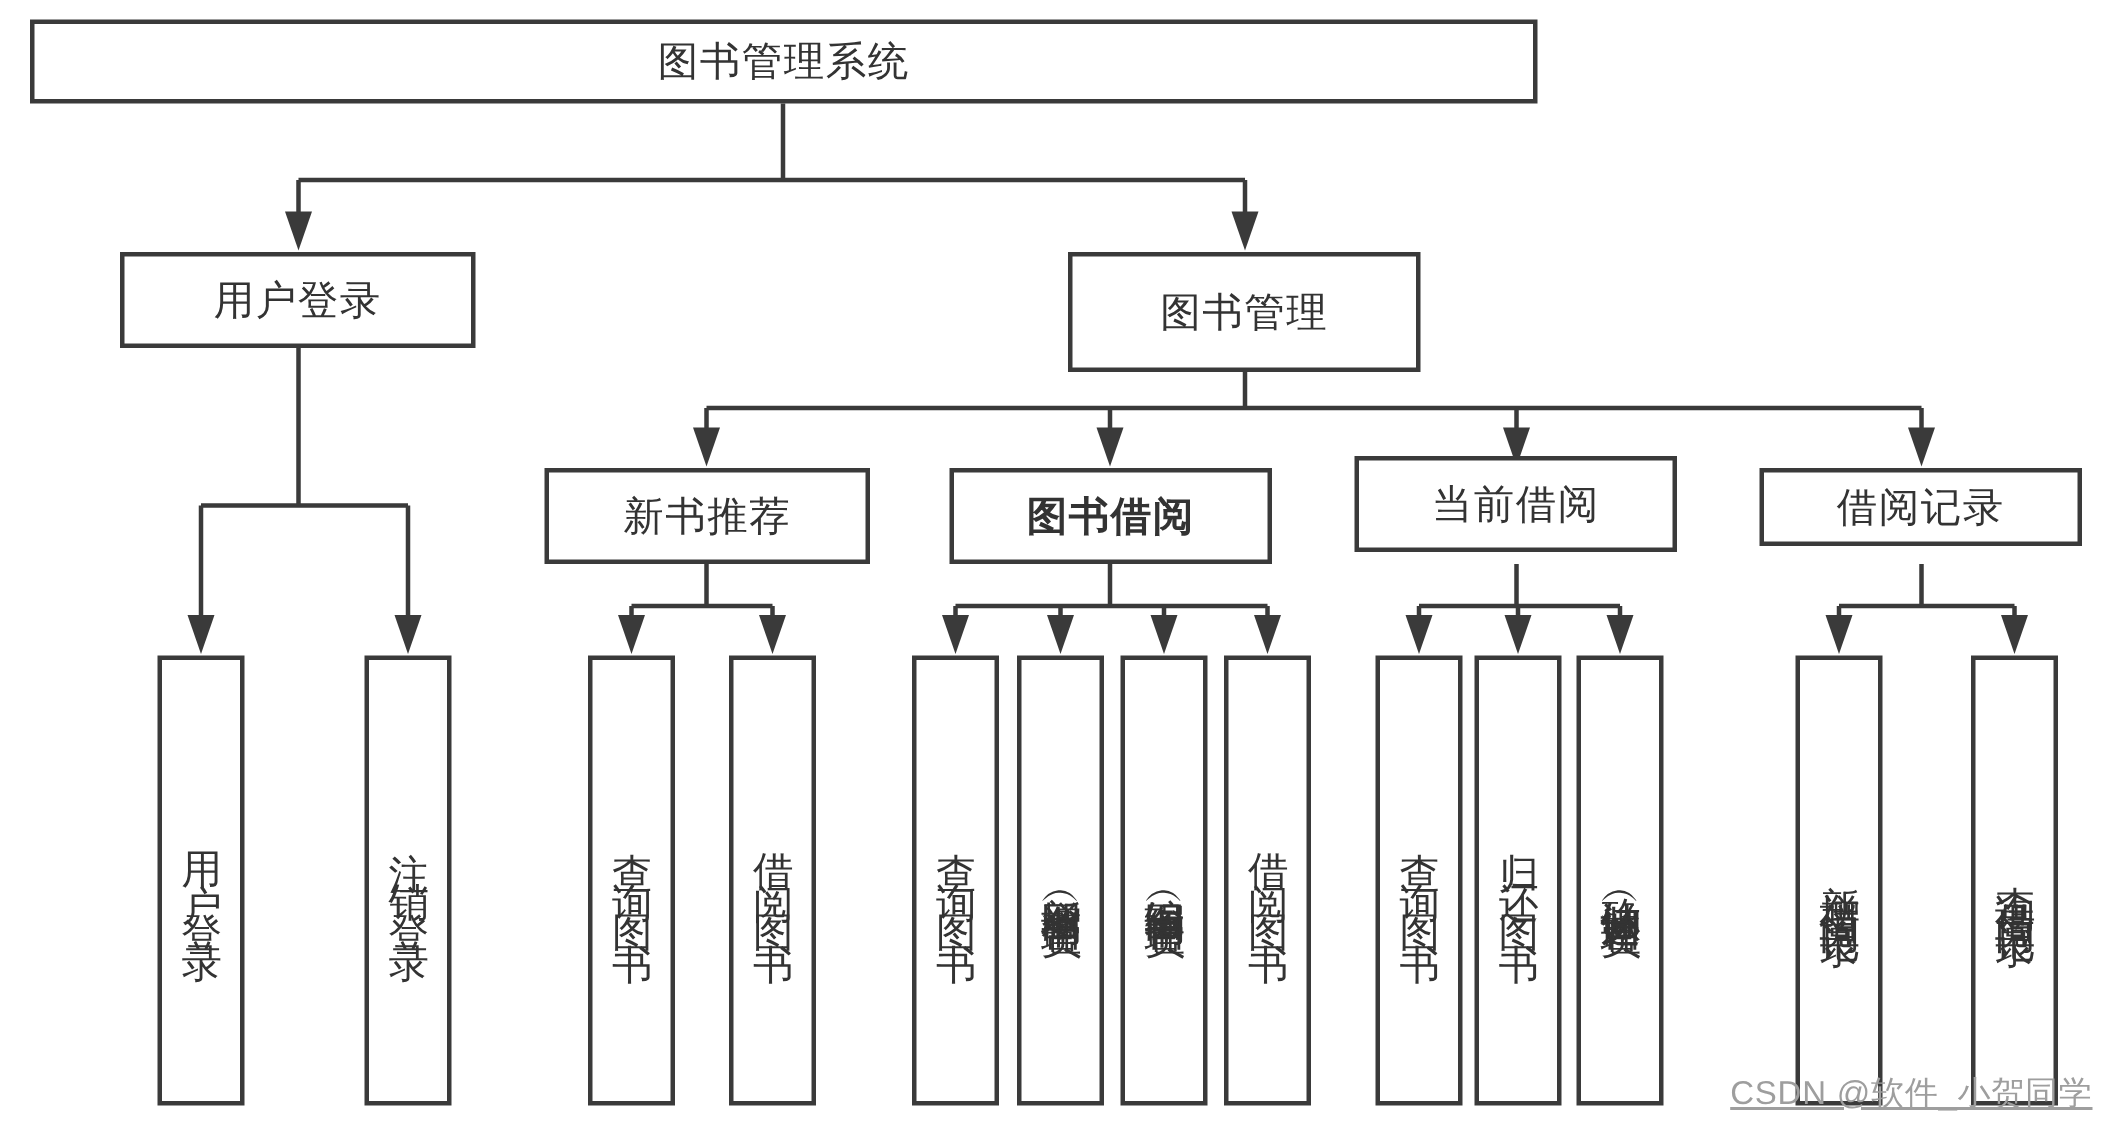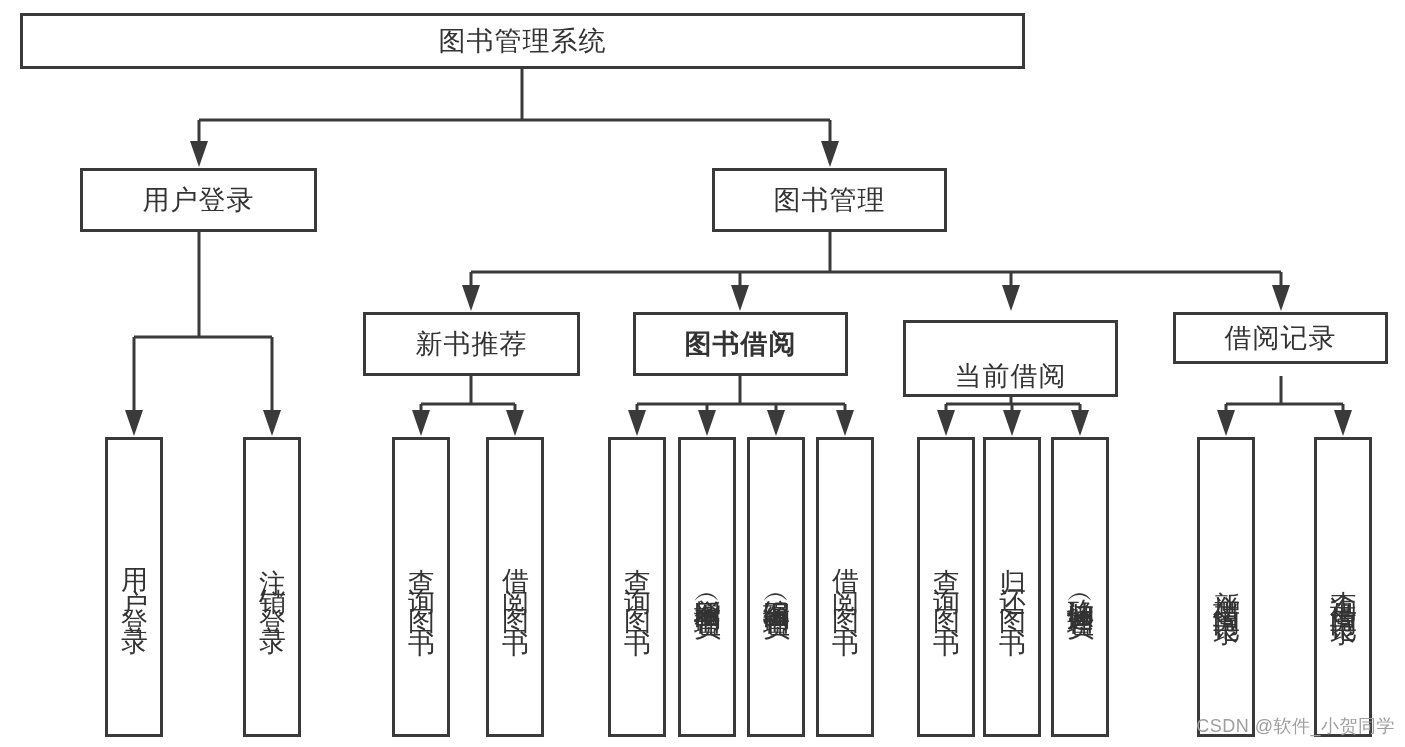--- a/index.html
+++ b/index.html
@@ -33,24 +33,25 @@
     writing-mode:vertical-rl;
     text-orientation:mixed;
     font-size:27px;
     line-height:1;
     color:var(--text);
     white-space:nowrap;
   }
   .watermark{
     position:absolute;
     right:10px;top:714px;
-    font-size:18px;
+    font-size:22px;
     color:var(--wm);
     letter-spacing:0.5px;
     z-index:5;
+    text-decoration:underline;
   }
 </style>
 </head>
 <body>
 
 <div id="stage">
 
   <svg id="wires" viewBox="0 0 1405 747" xmlns="http://www.w3.org/2000/svg" aria-hidden="true">
 
     <path d="M522 68 V120 M199 120 H830 M199 120 V144 M830 120 V144"></path>
@@ -87,31 +88,31 @@
     <polygon points="1334,410 1352,410 1343,436"></polygon>
   </svg>
 
   <div class="node root-node" style="left:20px;top:13px;width:1005px;height:56px;">
     <span>图书管理系统</span>
   </div>
 
   <div class="node h-node" style="left:80px;top:168px;width:237px;height:64px;">
     <span>用户登录</span>
   </div>
-  <div class="node h-node" style="left:712px;top:168px;width:235px;height:64px;">
+  <div class="node h-node" style="left:712px;top:168px;width:235px;height:80px;">
     <span>图书管理</span>
   </div>
 
   <div class="node h-node" style="left:363px;top:312px;width:217px;height:64px;">
     <span>新书推荐</span>
   </div>
   <div class="node h-node" style="left:633px;top:312px;width:215px;height:64px;font-weight:bold;">
     <span>图书借阅</span>
   </div>
-  <div class="node h-node" style="left:903px;top:320px;width:215px;height:77px;align-items:flex-end;">
+  <div class="node h-node" style="left:903px;top:304px;width:215px;height:64px;">
     <span>当前借阅</span>
   </div>
   <div class="node h-node" style="left:1173px;top:312px;width:215px;height:52px;">
     <span>借阅记录</span>
   </div>
 
   <div class="node leaf" style="left:105px;">
     <span class="v-text" style="letter-spacing: 0.75em;">用户登录</span>
   </div>
   <div class="node leaf" style="left:243px;">

